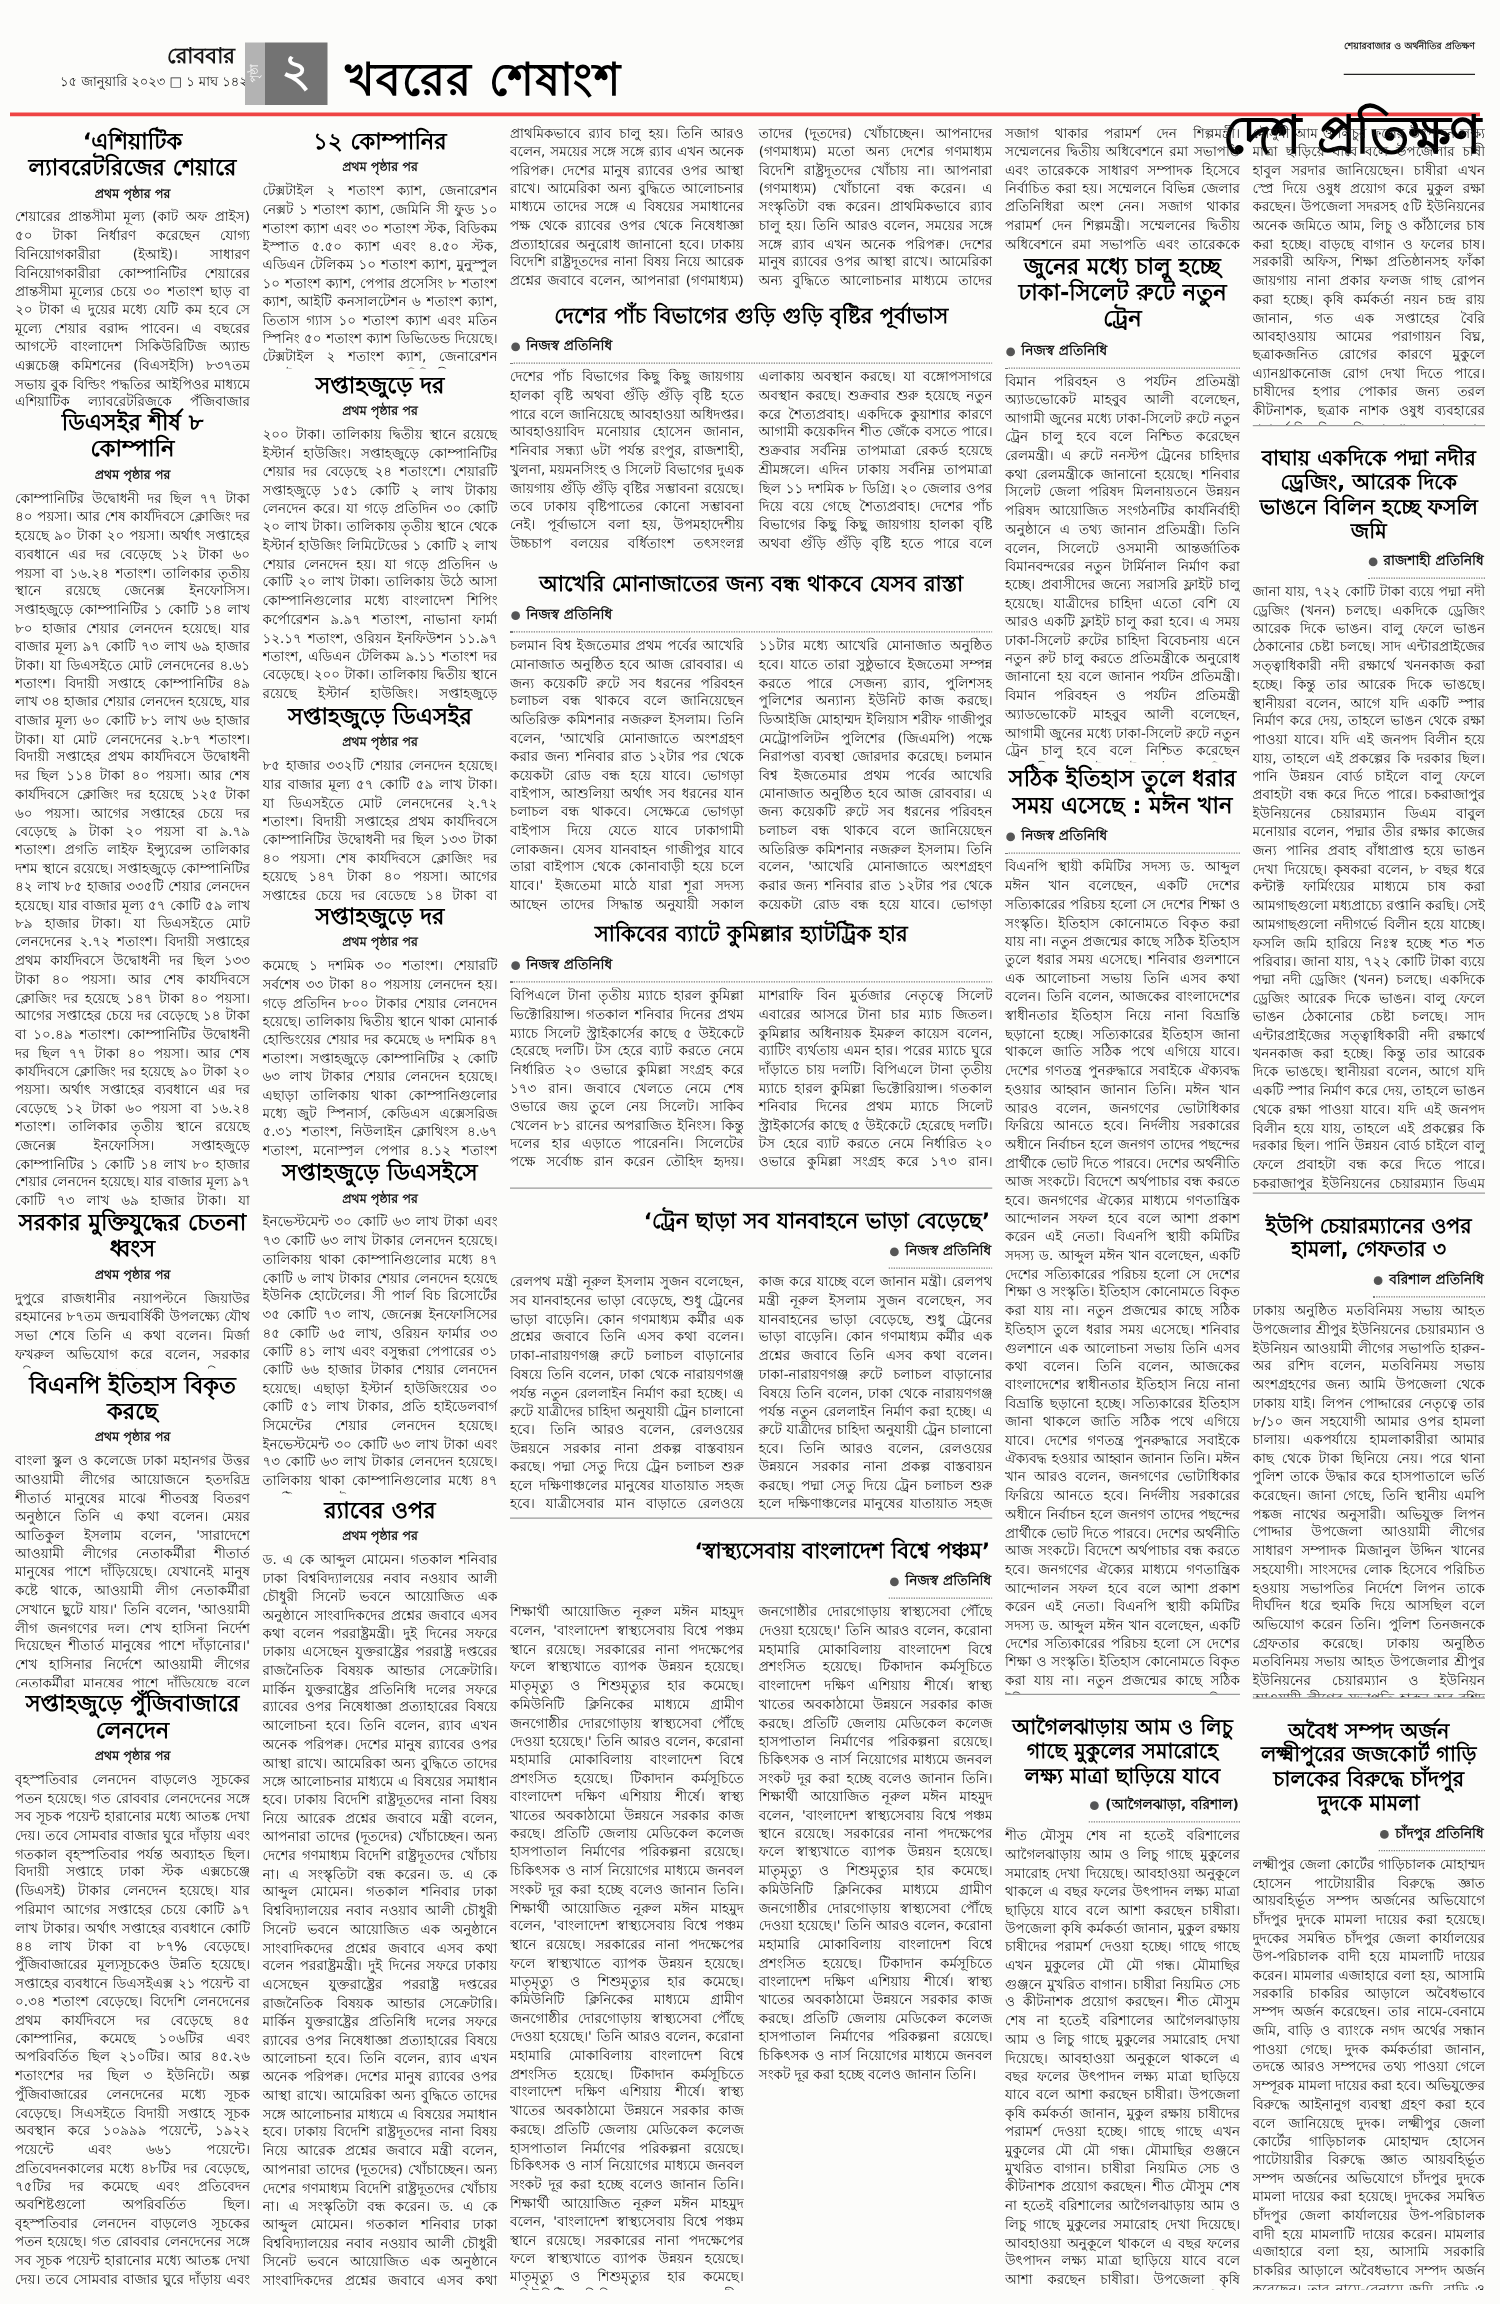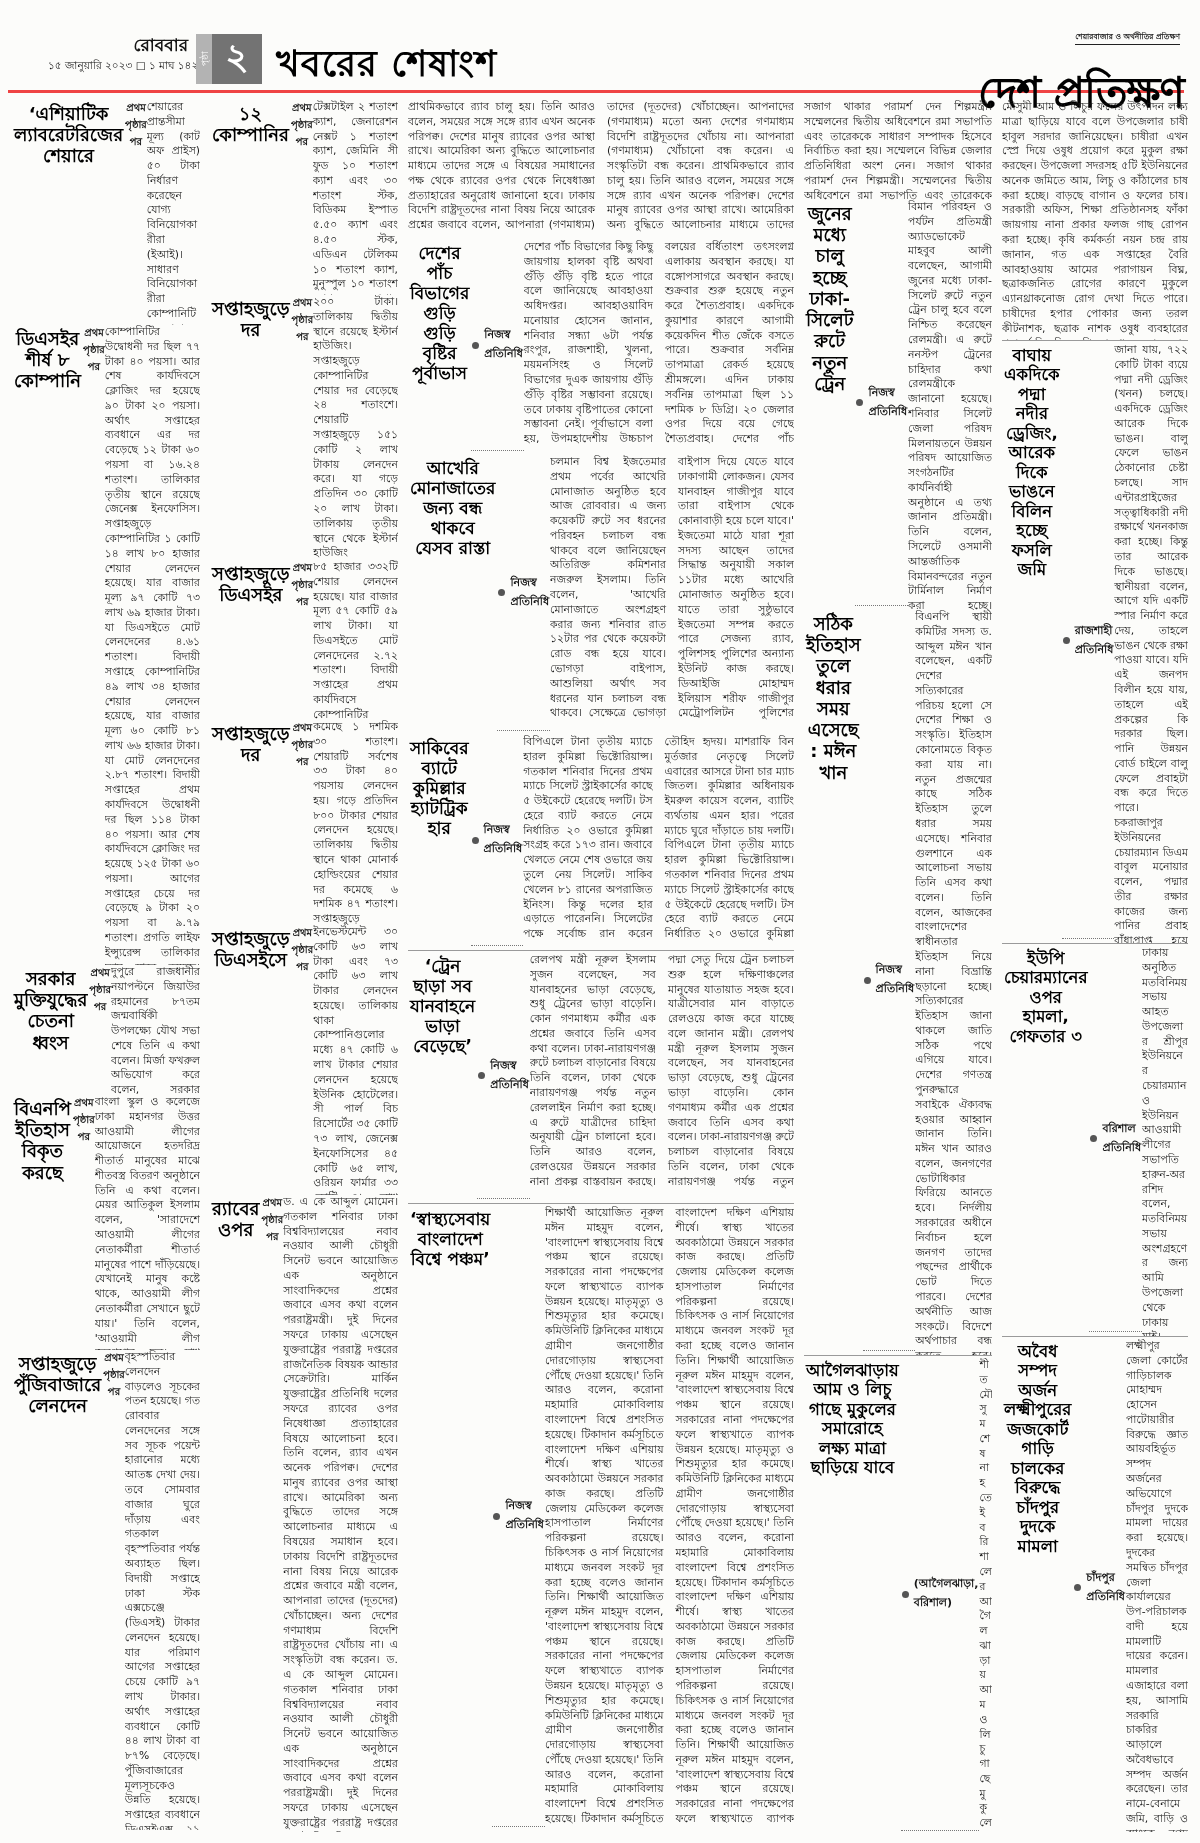--- a/index.html
+++ b/index.html
@@ -18,43 +18,43 @@
   .page-badge{position:absolute;left:188px;top:24px;display:flex;height:50px;}
   .badge-side{width:16px;background:#b3b3b3;color:#fff;font-size:9px;
               display:flex;align-items:center;justify-content:center;
               writing-mode:vertical-rl;transform:rotate(180deg);}
   .badge-num{width:50px;background:#737373;color:#fff;font-size:36px;font-weight:bold;
              display:flex;align-items:center;justify-content:center;}
   .section-title{position:absolute;left:268px;top:26px;font-size:36px;font-weight:700;
                  letter-spacing:1px;color:#000;}
   .masthead{position:absolute;right:0;top:14px;text-align:right;}
   .tagline{font-size:7.5px;font-weight:bold;color:#222;display:inline-block;
-           border-bottom:1px solid #222;padding-bottom:1px;margin-bottom:1px;margin-right:4px;}
+           border-bottom:1px solid #222;padding-bottom:16px;margin-bottom:1px;margin-right:4px;}
   .brand{font-size:42px;font-weight:900;color:#000;line-height:1;letter-spacing:-1px;margin-top:26px;}
   
   .col{position:absolute;top:100px;height:1732px;overflow:hidden;}
   #col1{left:12px;width:188px;}
   #col2{left:210px;width:188px;}
   #colM{left:408px;width:386px;}
   #col5{left:804px;width:188px;}
   #col6{left:1002px;width:186px;}
-  .story{display:flex;flex-direction:row;overflow:hidden;}
+  .story{display:flex;flex-direction:column;overflow:hidden;}
   .hl{font-weight:bold;text-align:center;color:#000;line-height:1.18;margin:3px 2px 2px;}
   .hl-s{font-size:18px;}
   .hl-m{font-size:17px;}
   .hl-t{font-size:16.5px;}
   .cont{text-align:center;font-size:10px;font-weight:bold;margin:0 0 3px;}
   .byline{display:flex;align-items:center;gap:5px;font-size:11px;font-weight:bold;
           padding:3px 1px 3px;border-bottom:1px dotted #777;margin:0 0 4px;}
   .byline .dot{width:7px;height:7px;border-radius:50%;background:#555;flex:0 0 auto;}
   .body{flex:1 1 auto;overflow:hidden;font-size:10.8px;line-height:1.37;
         text-align:justify;color:#1a1a1a;margin:0;
         -webkit-hyphens:auto;hyphens:auto;word-break:break-word;}
   .cols2{column-count:2;column-gap:12px;column-fill:auto;}
-  .ruled{border-top:1px solid #9a9a9a;padding-top:2px;}
+  .ruled{border-top:1px solid #9a9a9a;padding-top:13px;align-items:flex-end;}
 </style>
 </head>
 <body>
 
 <header class="header">
   <div class="dateblock">
     <div class="day">রোববার</div>
     <div class="date">১৫ জানুয়ারি ২০২৩ □ ১ মাঘ ১৪২৯</div>
   </div>
   <div class="page-badge">

